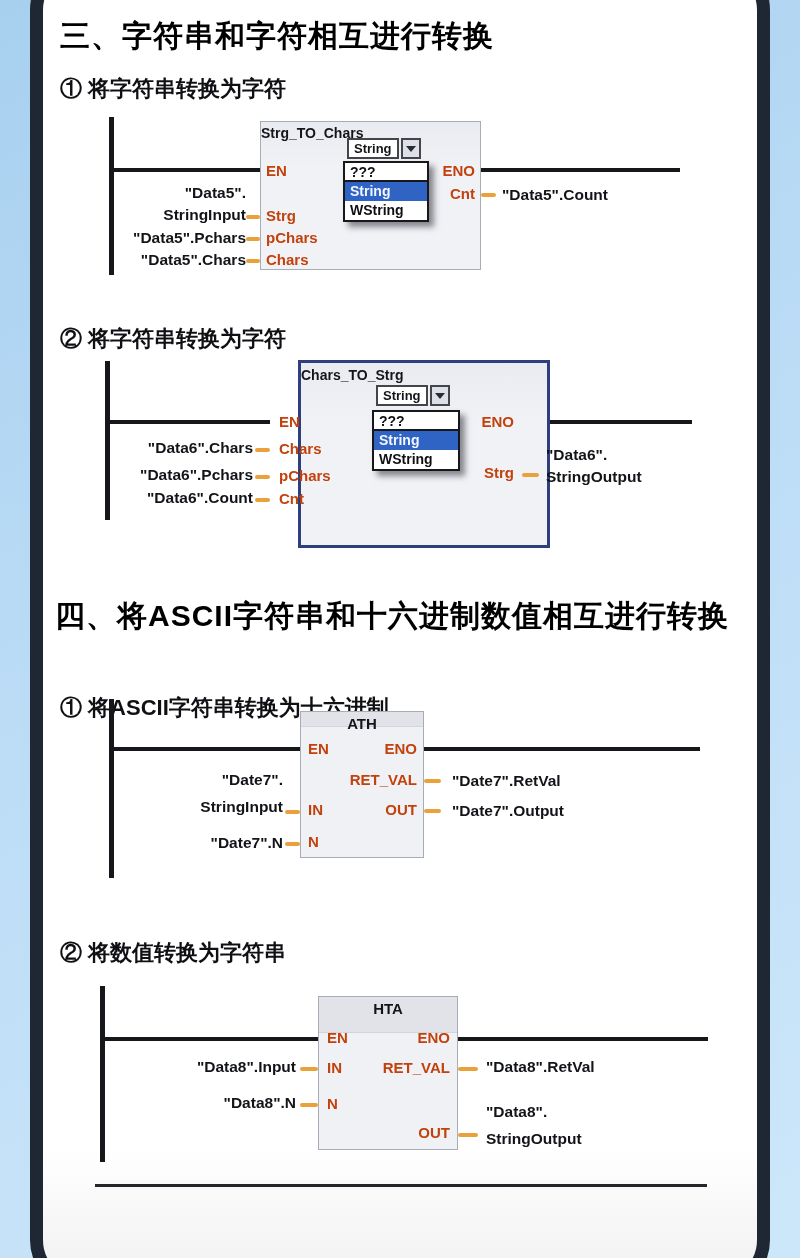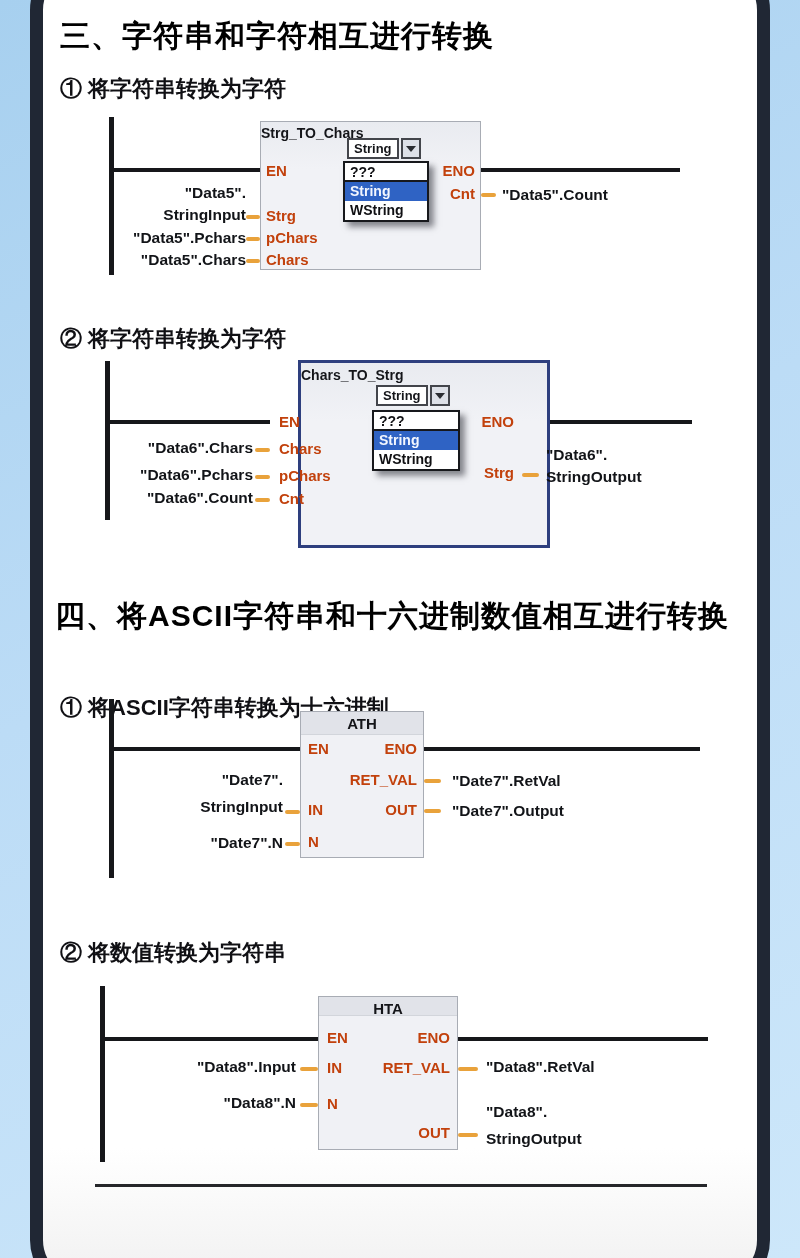--- a/index.html
+++ b/index.html
@@ -19,21 +19,21 @@
   .rail  { position:absolute; width:5px; background:#16171a; }
   .pline { position:absolute; height:4px; background:#16171a; }
   .stub  { position:absolute; height:4px; background:#e9a23b; border-radius:2px; }
   .fbd {
     position:absolute; background:linear-gradient(#e9ebf0,#f1f2f6 32%);
     border:1px solid #a8acb4;
   }
   .fbd.selected { border:3px solid #2e3f7e; }
   .fbd-title { position:absolute; left:0; right:0; 
     font-weight:700; font-size:14px; color:#141519; white-space:nowrap; }
-  .fbd-hdr { position:absolute; left:0; top:0; right:0; height:23px; background:#e1e3e9;
+  .fbd-hdr { position:absolute; left:0; top:0; right:0; height:15px; background:#e1e3e9;
     border-bottom:1px solid #d2d5db; text-align:center; padding-top:3px;
     font-weight:700; font-size:15px; color:#141519; }
   .pin { position:absolute; font-weight:700; font-size:15px; color:#c2410c; white-space:nowrap; }
   .pin.r { text-align:right; }
   .opnd { position:absolute; font-weight:600; font-size:15.5px; color:#121418;
     white-space:nowrap; line-height:22px; }
   .opnd.ra { text-align:right; }
   .combo { position:absolute; display:flex; gap:2px; }
   .combo-val { background:#fff; border:2px solid #43454b; font-weight:700; font-size:13px;
     color:#141519; padding:0 5px; line-height:17px; height:21px; min-width:52px; }
@@ -168,21 +168,21 @@
 <div class="stub" style="left:424px; top:779px; width:17px;"></div>
 <div class="stub" style="left:424px; top:809px; width:17px;"></div>
 
 <div class="h2" style="left:60px; top:938px;">② 将数值转换为字符串</div>
 
 <div class="rail" style="left:100px; top:986px; height:176px;"></div>
 <div class="pline" style="left:103px; top:1037px; width:215px;"></div>
 <div class="pline" style="left:458px; top:1037px; width:250px;"></div>
 
 <div class="fbd" style="left:318px; top:996px; width:140px; height:154px; background:#f0f1f5;">
-  <div class="fbd-hdr" style="height:19px;">HTA</div>
+  <div class="fbd-hdr" style="height:36px;">HTA</div>
 </div>
 
 <div class="pin" style="left:327px; top:1029px;">EN</div>
 <div class="pin" style="left:327px; top:1059px;">IN</div>
 <div class="pin" style="left:327px; top:1095px;">N</div>
 <div class="pin r" style="right:350px; top:1029px;">ENO</div>
 <div class="pin r" style="right:350px; top:1059px;">RET_VAL</div>
 <div class="pin r" style="right:350px; top:1124px;">OUT</div>
 
 <div class="opnd ra" style="right:504px; top:1056px;">"Data8".Input</div>

